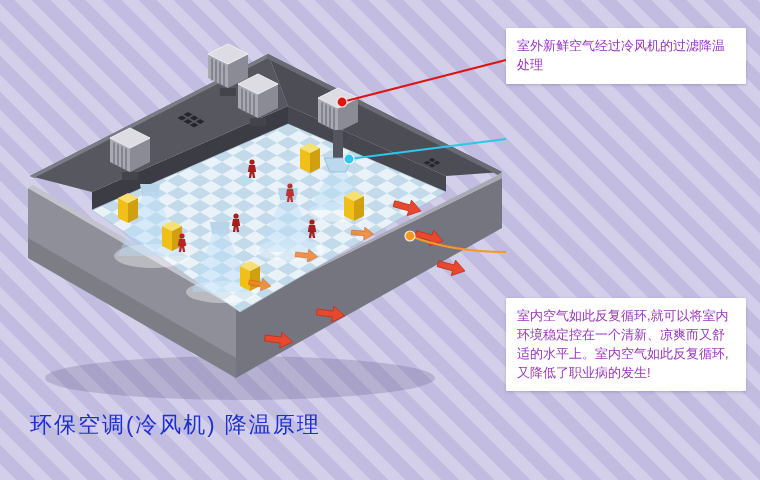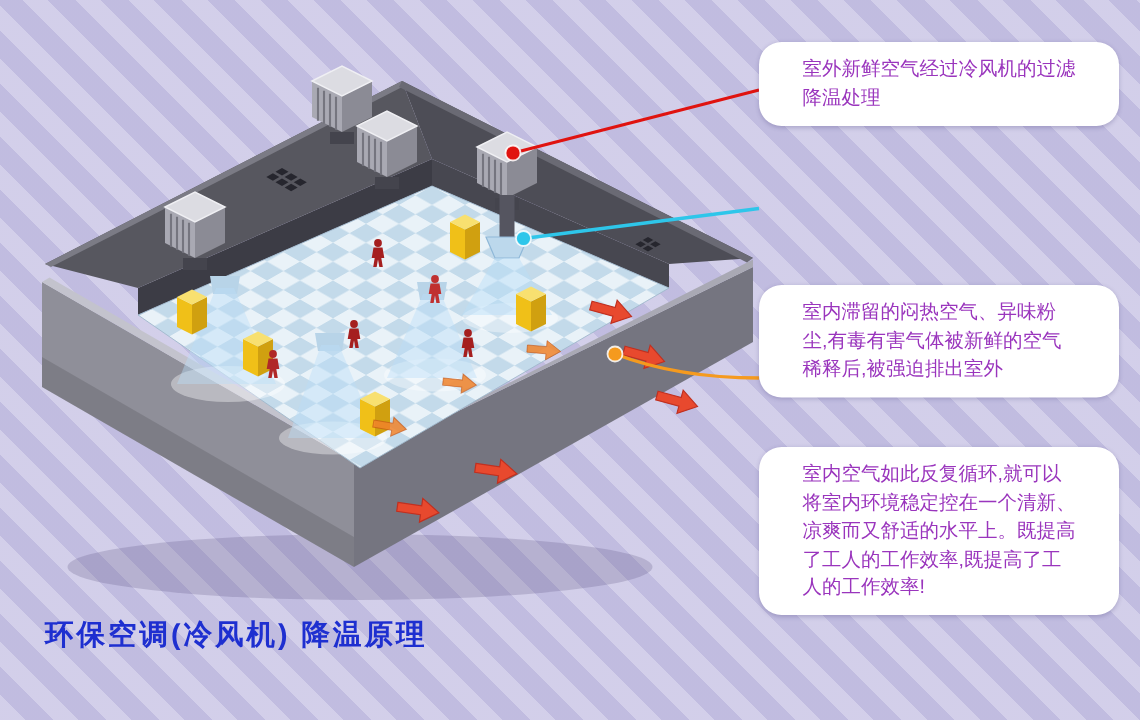--- a/index.html
+++ b/index.html
@@ -16,31 +16,31 @@
     position:relative;width:760px;height:480px;overflow:hidden;
     background-color:var(--color-background);
     background-image:repeating-linear-gradient(45deg,
       rgba(255,255,255,0.18) 0px, rgba(255,255,255,0.18) 12px,
       rgba(120,110,180,0.10) 12px, rgba(120,110,180,0.10) 25px);
   }
   #diagram{position:absolute;left:0;top:0;}
   #connectors{position:absolute;left:0;top:0;pointer-events:none;}
   .callout{
     position:absolute;left:506px;width:240px;box-sizing:border-box;
-    background:#ffffff;border-radius:15px;padding:9px 29px;
+    background:#ffffff;border-radius:1px;padding:9px 11px;
     color:var(--color-callout_text);font-size:13px;line-height:1.45;
     box-shadow:0 1px 3px rgba(60,50,110,0.25);
   }
   #callout-filter{top:28px;}
   #callout-supply{top:114px;}
   #callout-exhaust{top:190px;}
   #callout-cycle{top:298px;}
   #page-title{
     position:absolute;left:30px;top:410px;
-    color:var(--color-title);font-size:19px;font-weight:bold;letter-spacing:2px;
+    color:var(--color-title);font-size:22px;font-weight:normal;letter-spacing:2px;
   }
 </style>
 </head>
 <body>
 
 <div id="stage">
 
   <svg id="diagram" width="520" height="470" viewBox="0 0 520 470">
     <defs>
       <pattern id="floorChk" width="2" height="2" patternUnits="userSpaceOnUse" patternTransform="matrix(11,6.3,-11,6.3,288,124)">
@@ -186,19 +186,18 @@
     <path d="M506,139 L349,159" stroke="var(--color-connector_cyan)" stroke-width="2.2" fill="none"></path>
     <circle cx="349" cy="159" r="5" fill="var(--color-connector_cyan)" stroke="rgba(255,255,255,0.85)" stroke-width="1.2"></circle>
 
     <path d="M506,252 Q452,252 410,236" stroke="var(--color-connector_orange)" stroke-width="2.2" fill="none"></path>
     <circle cx="410" cy="236" r="5" fill="var(--color-connector_orange)" stroke="rgba(255,255,255,0.85)" stroke-width="1.2"></circle>
   </svg>
 
   <div class="callout" id="callout-filter">室外新鲜空气经过冷风机的过滤降温处理</div>
 
 
-  <div class="callout" id="callout-exhaust">室内滞留的闷热空气、异味粉尘,有毒有害气体被新鲜的空气稀释后,被强迫排出室外</div>
-
-  <div class="callout" id="callout-cycle">室内空气如此反复循环,就可以将室内环境稳定控在一个清新、凉爽而又舒适的水平上。既提高了工人的工作效率,既提高了工人的工作效率!</div>
+
+  <div class="callout" id="callout-cycle">室内空气如此反复循环,就可以将室内环境稳定控在一个清新、凉爽而又舒适的水平上。室内空气如此反复循环,又降低了职业病的发生!</div>
 
   <div id="page-title">环保空调(冷风机) 降温原理</div>
 
 </div>
 
 </body></html>

